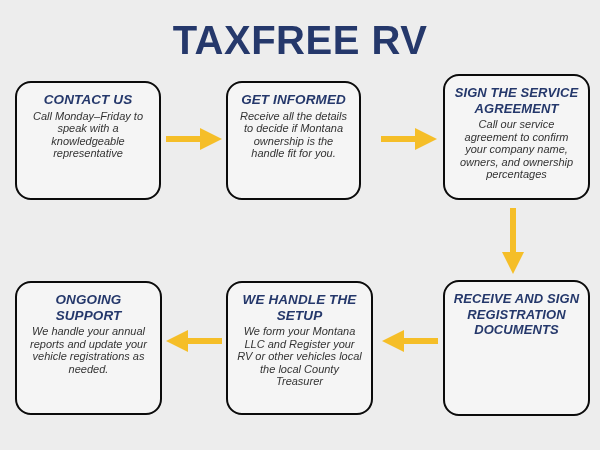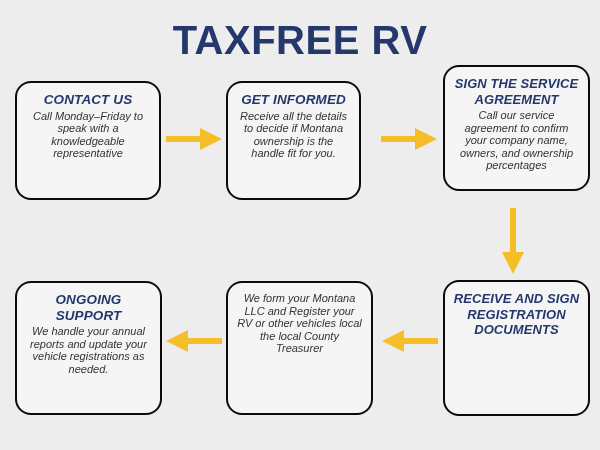--- a/index.html
+++ b/index.html
@@ -61,21 +61,21 @@
   }
   .box .bx-body {
     color: #333333;
     font-size: 11px;
     line-height: 12.6px;
   }
 
   
   #box-1 { left: 15px;  top: 81px;  width: 146px; height: 119px; }
   #box-2 { left: 226px; top: 81px;  width: 135px; height: 119px; }
-  #box-3 { left: 443px; top: 65px;  width: 147px; height: 126px; }
+  #box-3 { left: 443px; top: 74px;  width: 147px; height: 126px; }
   
   #box-4 { left: 443px; top: 280px; width: 147px; height: 136px; }
   #box-5 { left: 226px; top: 281px; width: 147px; height: 134px; }
   #box-6 { left: 15px;  top: 281px; width: 147px; height: 134px; border-radius: 16px; }
 
   #box-3 .bx-head, #box-4 .bx-head { font-size: 13px; }
 
   
   .arrow {
     position: absolute;
@@ -108,20 +108,21 @@
   <div class="box" id="box-3">
     <div class="bx-head">SIGN THE SERVICE AGREEMENT</div>
     <div class="bx-body">Call our service agreement to confirm your company name, owners, and ownership percentages</div>
   </div>
 
   <div class="box" id="box-4">
     <div class="bx-head">RECEIVE AND SIGN REGISTRATION DOCUMENTS</div>
   </div>
 
   <div class="box" id="box-5">
+    <div class="bx-head">WE HANDLE THE SETUP</div>
     <div class="bx-body">We form your Montana LLC and Register your RV or other vehicles local the local County Treasurer</div>
   </div>
 
   <div class="box" id="box-6">
     <div class="bx-head">ONGOING SUPPORT</div>
     <div class="bx-body">We handle your annual reports and update your vehicle registrations as needed.</div>
   </div>
 
   <div class="arrow" id="arrow-1">
     <svg width="56" height="26" viewBox="0 0 56 26">

